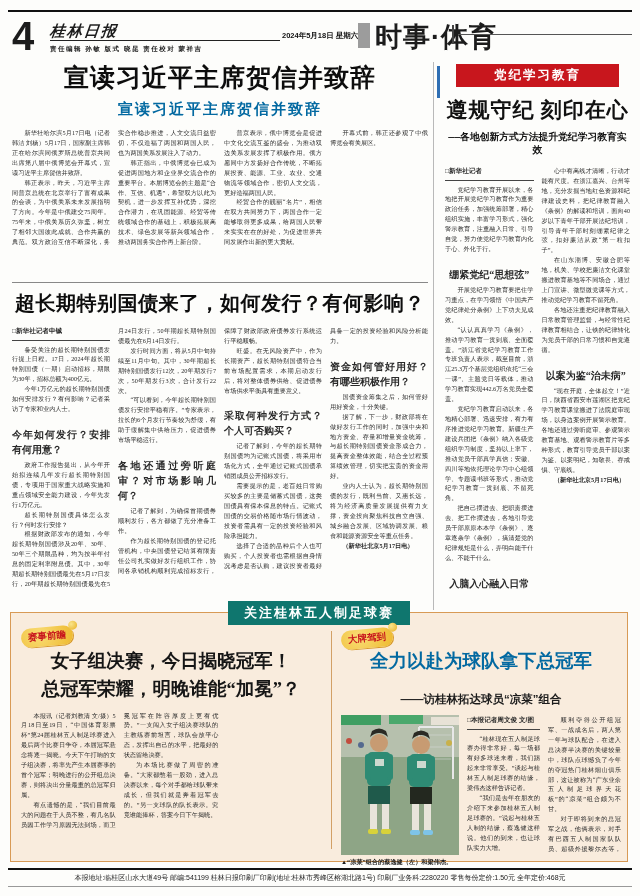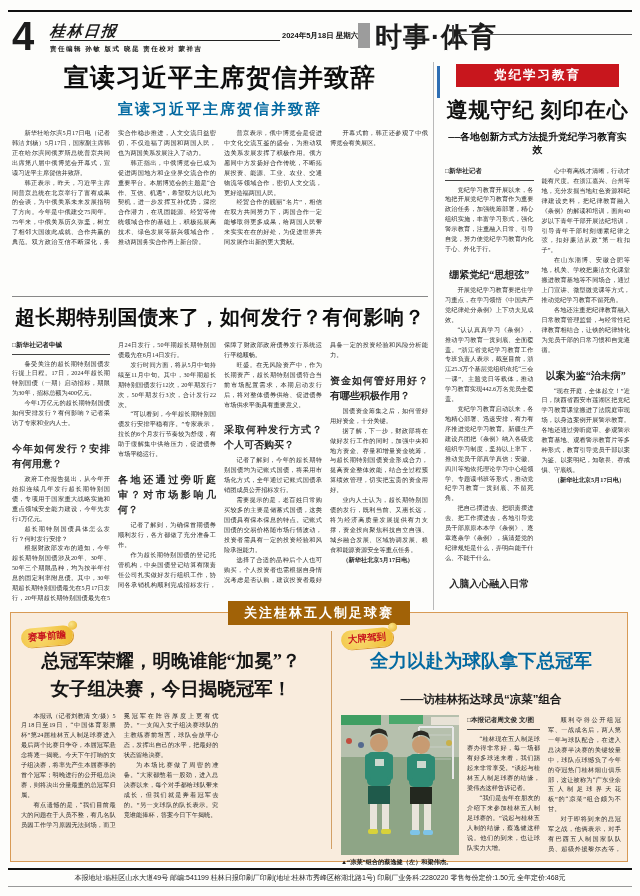--- a/index.html
+++ b/index.html
@@ -22,34 +22,34 @@
   .colbody p.byline{font-family:"Liberation Sans",sans-serif;font-weight:700;text-indent:0;border-bottom:1px solid #444;padding-bottom:3px;margin-bottom:4px;font-size:6.6px;}
   .colbody p.signoff{font-weight:700;}
   .colbody h4{font-family:Liberation Serif, serif;font-weight:900;font-size:10px;margin:13px 0 3px;break-inside:avoid;text-indent:0;line-height:1.5;}
   .col-divider{position:absolute;left:433px;top:62px;height:548px;border-left:1px solid #b9b9b9;}
   
   .article1{position:absolute;left:12px;top:62px;width:416px;}
   .a1-h{font-family:"Liberation Sans",sans-serif;font-weight:900;font-size:25px;line-height:1.24;text-align:center;letter-spacing:1px;color:#0d0d0d;}
   .a1-sub{margin-top:7px;text-align:center;font-weight:700;font-size:15px;color:#0369a1;letter-spacing:2px;}
   .a1-body{margin-top:9px;height:128px;column-count:4;}
   
-  .article2{position:absolute;left:12px;top:296px;width:416px;border-top:1px solid #888;padding-top:7px;}
+  .article2{position:absolute;left:12px;top:282px;width:416px;border-top:1px solid #888;padding-top:7px;}
   .a2-h{font-family:"Liberation Sans",sans-serif;font-weight:900;font-size:20px;text-align:center;letter-spacing:0.5px;color:#0d0d0d;}
   .a2-body{margin-top:9px;height:264px;column-count:4;}
   
   .party-bluebar{position:absolute;left:437px;top:66px;width:3px;height:32px;background:#2f6fb4;}
   .party{position:absolute;left:445px;top:64px;width:185px;}
   .party-kicker{margin:0 auto;width:163px;background:#c8161d;color:#fff;font-family:"Liberation Sans",sans-serif;font-weight:700;font-size:12.5px;text-align:center;padding:3px 0;letter-spacing:2px;}
   .party-h{margin-top:9px;text-align:center;font-weight:900;font-size:21px;letter-spacing:1px;color:#111;}
   .party-sub{margin-top:7px;text-align:center;font-family:Liberation Mono, monospace;font-weight:700;font-size:9.8px;color:#111;}
   .party-body{margin-top:9px;height:438px;column-count:2;}
   .party-body h4{text-align:center;}
   
   .football{position:absolute;left:10px;top:612px;width:618px;height:250px;background:#f9ecdd;border:1px solid #d89a55;box-sizing:border-box;}
-  .fb-banner{position:absolute;left:50%;transform:translateX(-50%);top:-12px;background:#a16207;color:#fff;font-family:"Liberation Sans",sans-serif;font-weight:700;font-size:13px;letter-spacing:2px;padding:3px 16px;}
+  .fb-banner{position:absolute;left:50%;transform:translateX(-50%);top:-12px;background:#0f766e;color:#fff;font-family:"Liberation Sans",sans-serif;font-weight:700;font-size:13px;letter-spacing:2px;padding:3px 16px;}
   .badge{display:inline-block;position:relative;background:radial-gradient(circle at 35% 35%,#f9dc74,#eeb92e);color:#c8161d;font-family:"Liberation Sans",sans-serif;font-weight:900;font-size:9.5px;padding:3px 7px;border-radius:11px;transform:rotate(-5deg);box-shadow:1px 1px 0 #d89a2a;}
   .badge::after{content:"";position:absolute;right:-5px;top:-4px;width:9px;height:9px;border-radius:50%;background:radial-gradient(circle at 35% 35%,#fae58c,#e7ae22);}
   .fb-left{position:absolute;left:10px;top:12px;width:300px;}
   .fb-left-h{margin-top:2px;text-align:center;font-weight:900;font-size:18.5px;line-height:1.5;color:#161616;}
   .fb-left-body{margin-top:7px;height:128px;column-count:3;}
   .fb-vline{position:absolute;left:320px;top:18px;height:218px;border-left:1px solid #d2a066;}
   .fb-right{position:absolute;left:330px;top:14px;width:280px;}
   .fb-right-h{margin-top:0;text-align:center;font-weight:900;font-size:18.5px;color:#0369a1;}
   .fb-right-sub{margin-top:19px;text-align:center;font-family:"Liberation Sans",sans-serif;font-weight:700;font-size:11.5px;}
   .fb-right-content{display:flex;gap:8px;margin-top:8px;}
@@ -145,22 +145,22 @@
         <p class="signoff">（新华社北京5月17日电）</p>
       </div>
   </div>
 
   <div class="football">
     <div class="fb-banner">关注桂林五人制足球赛</div>
 
     <div class="fb-left">
       <span class="badge">赛事前瞻</span>
       <div class="fb-left-h">
+        <div>女子组决赛，今日揭晓冠军！</div>
         <div>总冠军荣耀，明晚谁能“加冕”？</div>
-        <div>女子组决赛，今日揭晓冠军！</div>
       </div>
       <div class="fb-left-body colbody">
           <p class="para">本报讯（记者刘教清 文/摄）5月18日至19日，“中国体育彩票杯”第24届桂林五人制足球赛进入最后两个比赛日争夺，本届冠军悬念将逐一揭晓。今天下午打响的女子组决赛，将率先产生本届赛事的首个冠军；明晚进行的公开组总决赛，则将决出分量最重的总冠军归属。</p>
           <p class="para">有点遗憾的是，“我们目前最大的问题在于人员不整，有几名队员因工作学习原因无法到场，而卫冕冠军在阵容厚度上更有优势。”一支闯入女子组决赛球队的主教练赛前坦言，球队会放平心态，发挥出自己的水平，把最好的状态留给决赛。</p>
           <p class="para">为本场比赛做了周密的准备。“大家都憋着一股劲，进入总决赛以来，每个对手都给球队带来成长，但我们就是奔着冠军去的。”另一支球队的队长表示。究竟谁能捧杯，答案今日下午揭晓。</p>
         </div>
     </div>
 
     <div class="fb-vline"></div>
 

